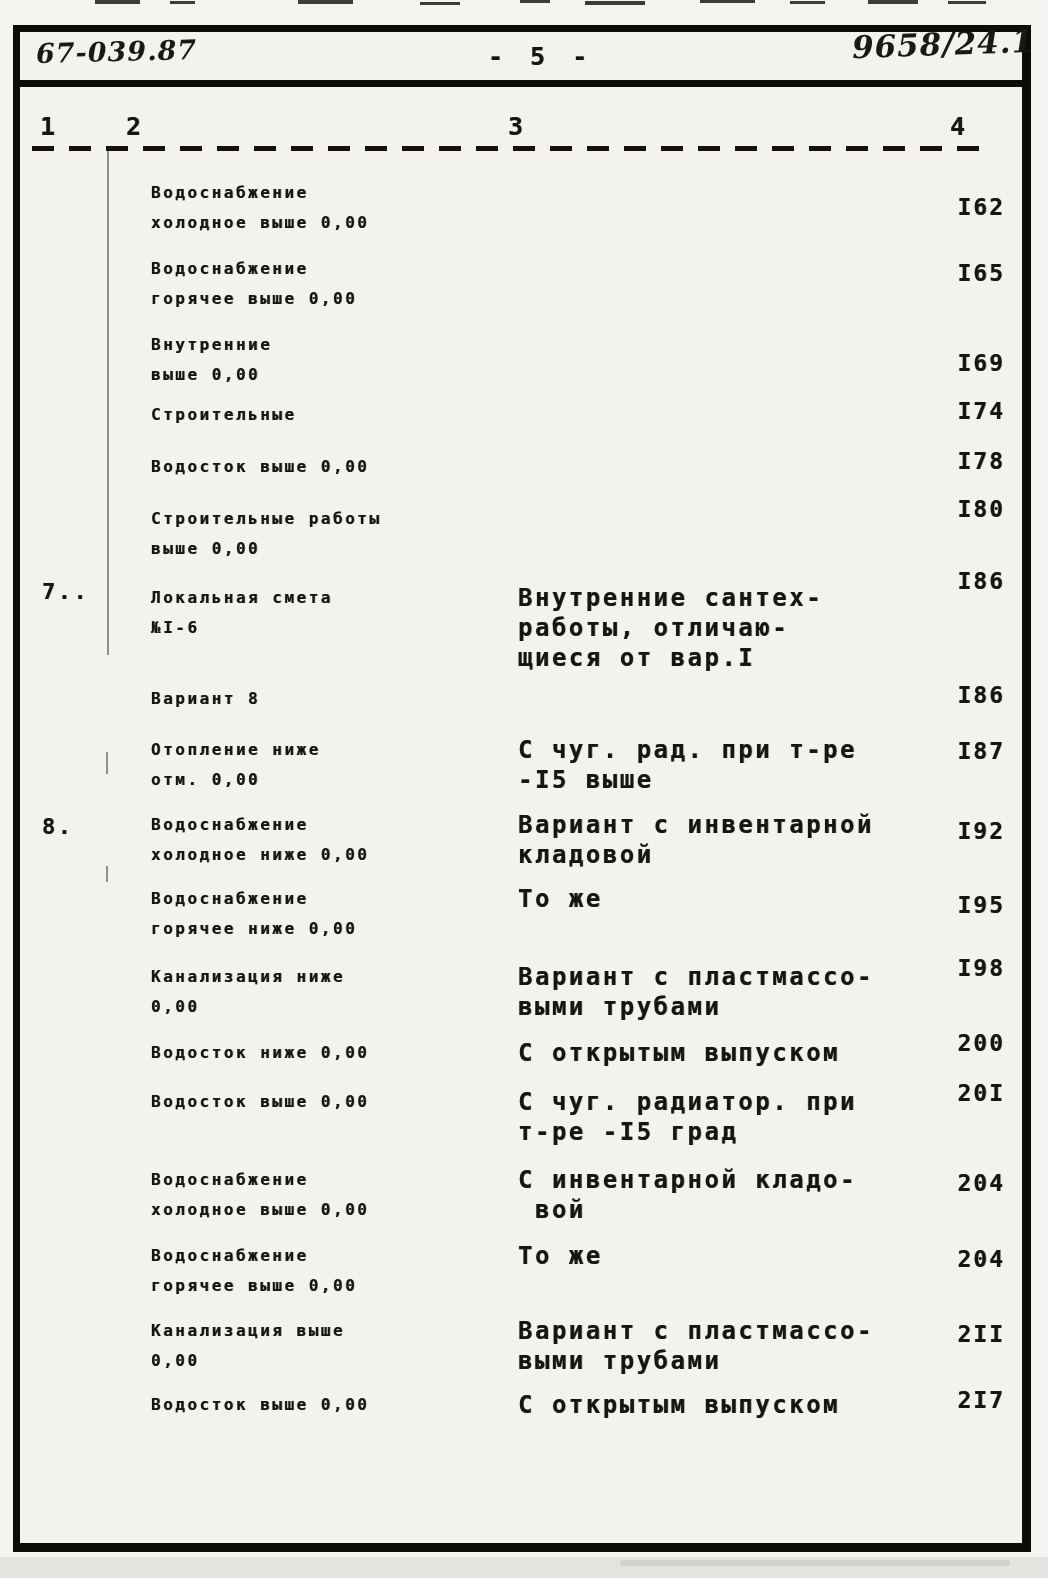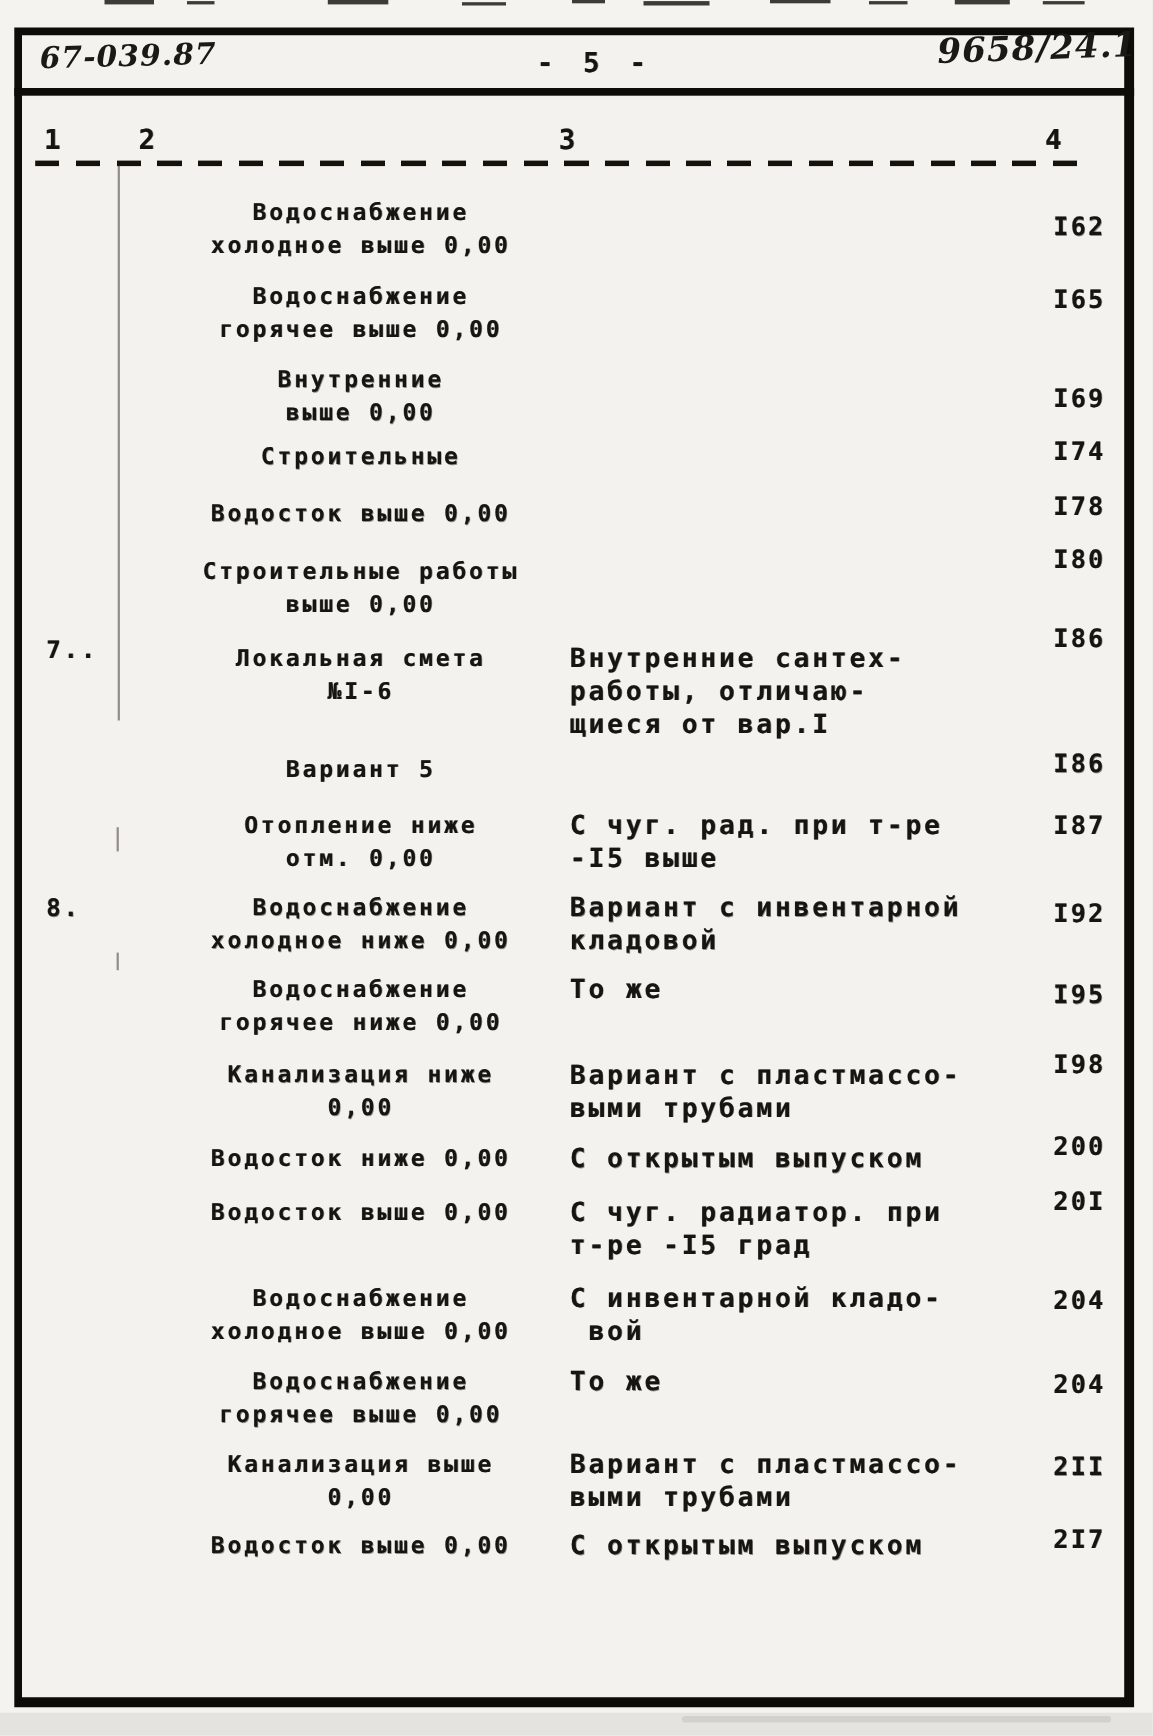--- a/index.html
+++ b/index.html
@@ -30,21 +30,21 @@
     text-shadow:.6px .4px 0 rgba(23,21,15,.45), -.3px 0 0 rgba(23,21,15,.3);
   }
   .colnum{top:112px;font-size:25px;}
   .hand{
     position:absolute;
     font-family:"DejaVu Serif",serif;font-style:italic;font-weight:600;
     letter-spacing:1px;color:#1b1914;
   }
   .row{position:absolute;left:0;width:1048px;height:0;}
   .c1{position:absolute;left:42px;font-size:22px;}
-  .c2{position:absolute;left:133px;width:390px;font-size:21px;line-height:30px;text-align:center;}
+  .c2{position:absolute;left:151px;width:390px;font-size:16px;line-height:30px;}
   .c3{position:absolute;left:518px;width:370px;font-size:24px;line-height:30px;}
   .c4{position:absolute;left:905px;width:100px;font-size:23px;text-align:right;letter-spacing:2px;}
   
   .art{position:absolute;background:#0d0c09;opacity:.8;}
   .below{position:absolute;left:0;top:1557px;width:1048px;height:21px;background:#e5e3df;}
   .smear{position:absolute;left:620px;top:1560px;width:390px;height:6px;background:#bdbab4;opacity:.45;border-radius:3px;}
 </style>
 </head>
 <body>
 
@@ -118,21 +118,21 @@
     <div class="t c1" style="top:-4px">7..</div>
     <div class="t c2">Локальная смета
 №I-6</div>
     <div class="t c3">Внутренние сантех-
 работы, отличаю-
 щиеся от вар.I</div>
     <div class="t c4" style="top:-15px">I86</div>
   </div>
 
   <div class="row" style="top:684px">
-    <div class="t c2">Вариант 5</div>
+    <div class="t c2">Вариант 8</div>
     <div class="t c4" style="top:-2px">I86</div>
   </div>
 
   <div class="row" style="top:735px">
     <div class="t c2">Отопление ниже
 отм. 0,00</div>
     <div class="t c3">С чуг. рад. при т-ре
 -I5 выше</div>
     <div class="t c4" style="top:3px">I87</div>
   </div>

